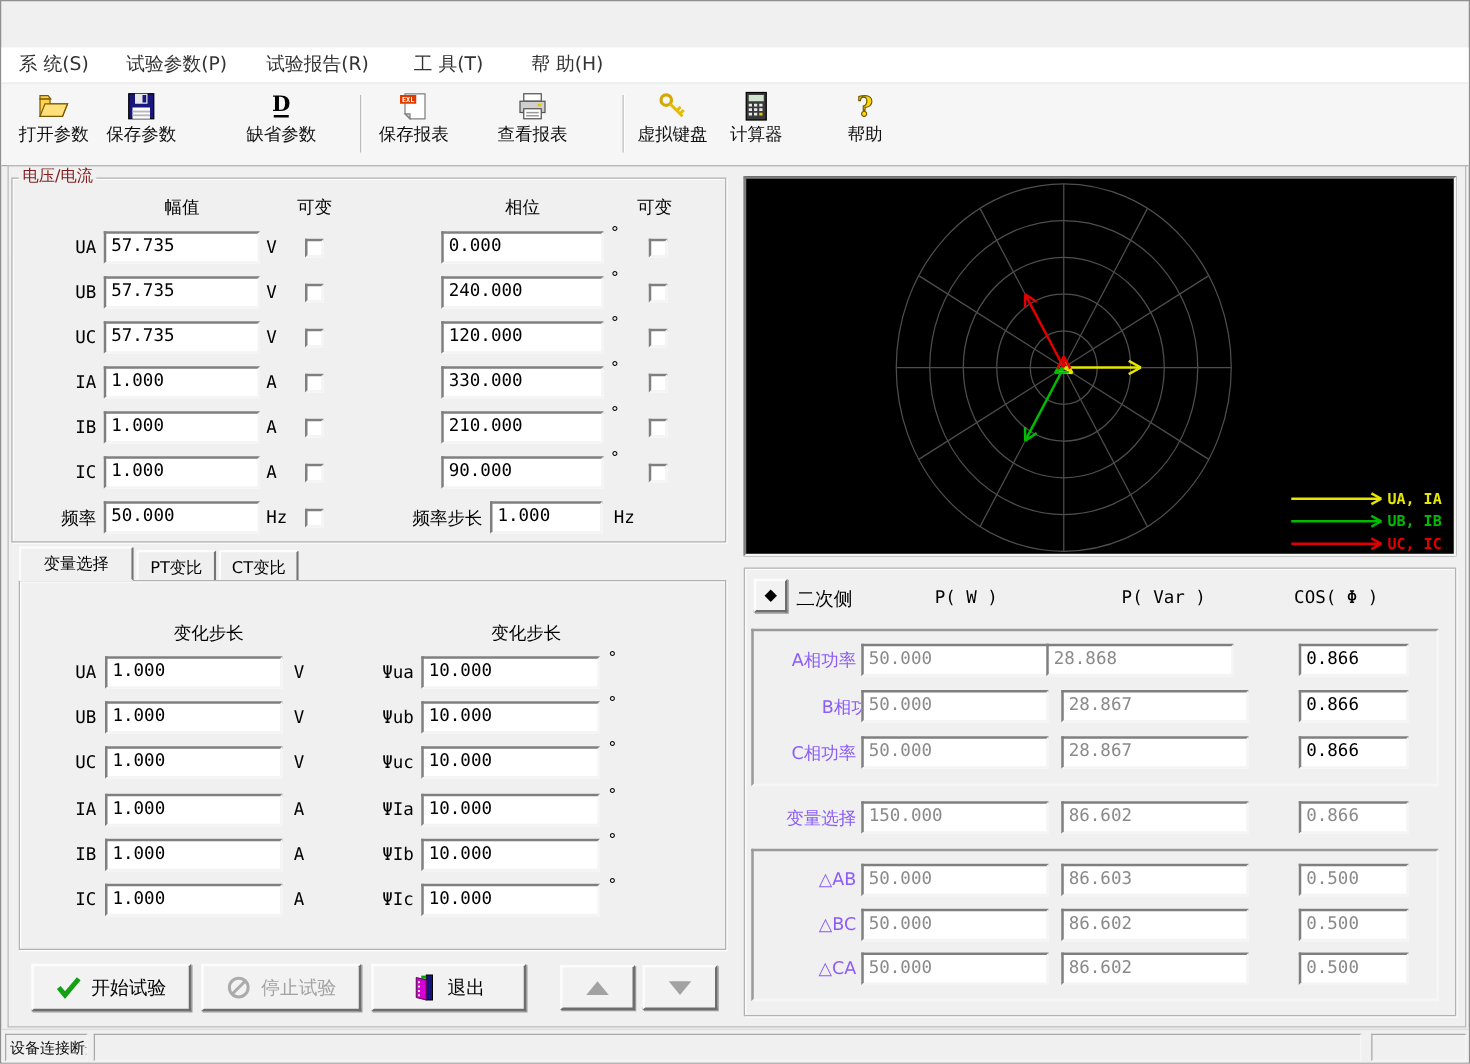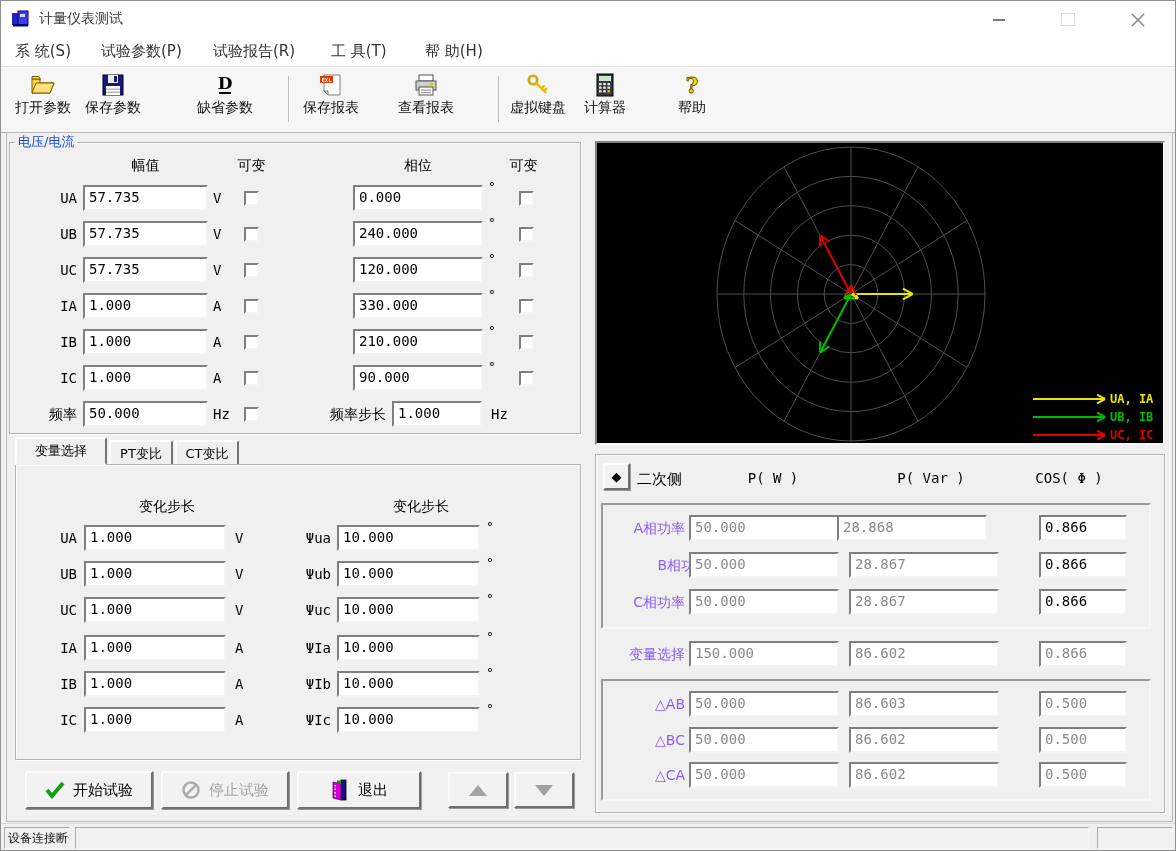--- a/index.html
+++ b/index.html
@@ -15,21 +15,21 @@
   .menubar{position:absolute;left:0;top:37px;width:100%;height:28px;background:#ffffff;border-bottom:1px solid #e3e3e3;}
   .menu-item{position:absolute;top:4px;font-size:15px;color:#333;}
   
   .toolbar{position:absolute;left:0;top:66px;width:100%;height:65px;background:#f6f6f6;border-bottom:1px solid #aaaaaa;}
   .tbtn{position:absolute;top:5px;height:56px;display:flex;flex-direction:column;align-items:center;justify-content:flex-start;font-size:14px;color:#101010;}
   .tbtn svg{display:block;margin-bottom:1px;}
   .tsep{position:absolute;top:9px;width:1px;height:46px;background:#bdbdbd;box-shadow:1px 0 0 #ffffff;}
   .client-frame{position:absolute;left:5px;top:131px;width:1165px;height:688px;border:1px solid #bababa;}
   
   .gbox{position:absolute;border:1px solid #b2b2b2;box-shadow:inset 1px 1px 0 #fdfdfd,1px 1px 0 #fdfdfd;}
-  .gbox-label{position:absolute;font-size:13px;line-height:15px;color:#1d4ed8;background:#f0f0f0;padding:0 3px;}
+  .gbox-label{position:absolute;font-size:13px;line-height:15px;color:#7f1d1d;background:#f0f0f0;padding:0 3px;}
   .colhead{position:absolute;font-size:14px;color:#000;text-align:center;}
   .colhead-mono{position:absolute;font:14px "DejaVu Sans Mono","Liberation Mono",monospace;color:#000;text-align:center;}
   .flabel{position:absolute;font:14px "DejaVu Sans Mono","Liberation Mono",monospace;color:#000;text-align:right;}
   .clabel{position:absolute;font-size:14px;color:#000;text-align:right;}
   .tb{position:absolute;height:26px;background:#fff;border:2px solid;border-color:#7f7f7f #f4f4f4 #f4f4f4 #7f7f7f;box-sizing:border-box;font:14px/21px "DejaVu Sans Mono","Liberation Mono",monospace;color:#000;padding:0 4px;overflow:hidden;white-space:nowrap;}
   .tb.gray{color:#8a8a8a;}
   .cb{position:absolute;width:15px;height:15px;background:#fff;border:2px solid;border-color:#7f7f7f #f4f4f4 #f4f4f4 #7f7f7f;box-sizing:border-box;}
   .unit{position:absolute;font:14px "DejaVu Sans Mono","Liberation Mono",monospace;color:#000;}
   .deg{position:absolute;font:13px "DejaVu Sans Mono","Liberation Mono",monospace;color:#000;}
   
@@ -50,41 +50,20 @@
   .plabel{position:absolute;font-size:14px;color:#8b5cf6;text-align:right;}
   
   .statusbar{position:absolute;left:0;top:822px;width:100%;height:29px;background:#f0f0f0;border-top:1px solid #dadada;}
   .scell{position:absolute;top:3px;height:22px;border:1px solid;border-color:#a9a9a9 #f6f6f6 #f6f6f6 #a9a9a9;box-sizing:border-box;font-size:12px;line-height:20px;padding:0 3px;color:#111;overflow:hidden;white-space:nowrap;}
 </style>
 </head>
 <body>
 
 <div class="win">
 
-  <div class="titlebar">
-    <svg class="app-icon" viewBox="0 0 20 20">
-      <rect x="1" y="4" width="8" height="12" fill="#2323c8"></rect>
-      <rect x="7" y="2" width="10" height="14" fill="#3d3de8" stroke="#00007a"></rect>
-      <rect x="9" y="5" width="5" height="3" fill="#cfd4ff"></rect>
-      <rect x="2" y="15" width="15" height="2.5" fill="#000080"></rect>
-    </svg>
-    <div class="title-text">计量仪表测试</div>
-    <div class="wbtn" style="left:975px;">
-        <div class="min-glyph"></div>
-      </div>
-    <div class="wbtn" style="left:1044px;">
-        <div class="max-glyph"></div>
-      </div>
-    <div class="wbtn" style="left:1114px;">
-      <svg width="14" height="14">
-          <line x1="1" y1="1" x2="13" y2="13" stroke="#8a8a8a" stroke-width="1.6"></line>
-          <line x1="13" y1="1" x2="1" y2="13" stroke="#8a8a8a" stroke-width="1.6"></line>
-        </svg>
-    </div>
-  </div>
 
   <div class="menubar">
     <div class="menu-item" style="left:14px;">系 统(S)</div>
     <div class="menu-item" style="left:100px;">试验参数(P)</div>
     <div class="menu-item" style="left:212px;">试验报告(R)</div>
     <div class="menu-item" style="left:330px;">工 具(T)</div>
     <div class="menu-item" style="left:424px;">帮 助(H)</div>
   </div>
 
   <div class="toolbar">

